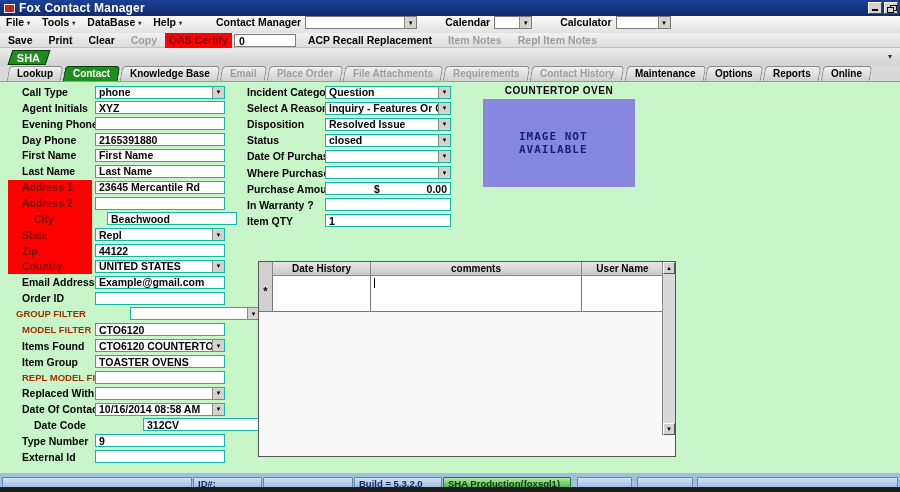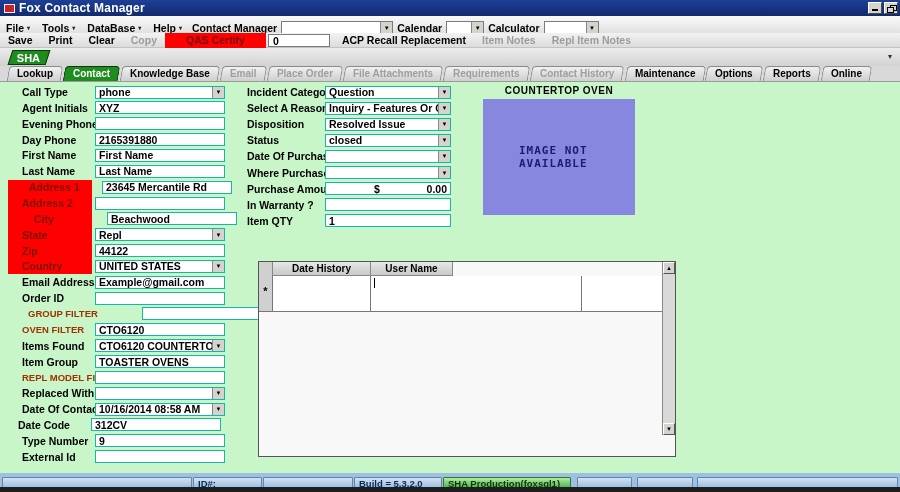--- a/index.html
+++ b/index.html
@@ -14,37 +14,37 @@
   .winbtns { margin-left:auto; display:flex; gap:2px; }
   .winbtn { position:relative; width:14px; height:12px; background:#d6d3ce;
     border:1px solid; border-color:#fff #4a4a4a #4a4a4a #fff; }
   .winbtn.min::after { content:""; position:absolute; bottom:2px; left:3px; width:6px; height:2px; background:#000; }
   .winbtn.restore::before { content:""; position:absolute; top:2px; left:5px; width:5px; height:4px; border:1px solid #000; }
   .winbtn.restore::after { content:""; position:absolute; top:4px; left:2px; width:5px; height:4px; border:1px solid #000; background:#d6d3ce; }
 
   
   .menubar { position:absolute; top:16px; left:0; width:900px; height:24px;
     background:linear-gradient(#fafafa,#d8d8d8); border-bottom:1px solid #b6b6b6;
-    display:flex; align-items:center; font-size:10.5px; font-weight:bold; }
+    display:flex; align-items:flex-start; font-size:10.5px; font-weight:bold; }
   .menu-item { padding:0 6px; display:flex; align-items:center; gap:3px; cursor:default; }
   .menu-item .dd { font-size:6px; color:#222; }
-  .menu-combo-label { margin-left:4px; }
+  .menu-combo-label { margin-left:28px; }
   .menu-combo-box { height:13px; background:#fff; border:1px solid #7b7b7b; display:flex; margin-left:4px; }
   .menu-combo-box .arrowbtn { margin-left:auto; }
 
   .arrowbtn { width:12px; height:100%; background:#d6d3ce; border-left:1px solid #888;
     display:flex; align-items:center; justify-content:center; font-size:6px; color:#000; }
 
   
   .toolbar { position:absolute; top:33px; left:0; width:900px; height:15px;
     background:linear-gradient(#f2f2f2,#dcdcdc); border-bottom:1px solid #c2c2c2;
     display:flex; align-items:center; font-size:10.5px; font-weight:bold; }
   .tbtn { padding:0 8px; color:#000; cursor:default; }
   .tbtn.disabled { color:#9c9c9c; }
-  .qas { background:#f00; color:#7a0000; padding:0 21px; height:15px; line-height:15px; }
+  .qas { background:#f00; color:#7a0000; padding:0 4px; height:15px; line-height:15px; }
   .counter { width:62px; height:13px; background:#fff; border:1px solid #7b7b7b;
     font-size:10.5px; font-weight:bold; padding:0 4px; margin-left:2px; }
   .acp { margin-left:4px; }
 
   
   .subbar { position:absolute; top:48px; left:0; width:900px; height:18px;
     background:linear-gradient(#ececec,#d2d2d2); }
   .sha-btn { position:absolute; left:10px; top:2px; width:38px; height:15px;
     background:#1f8c1f; border:1px solid #0a3a0a; transform:skewX(-18deg);
     color:#fff; font-weight:bold; font-size:11px; text-align:center; line-height:14px; }
@@ -77,21 +77,21 @@
   .ffield { height:13px; background:#fff; border:1px solid #14b8a6; display:flex; align-items:center; overflow:hidden; }
   .left .ffield { width:130px; }
   .mid .ffield  { width:126px; }
   .fval { font-size:10.5px; font-weight:bold; padding:0 3px; white-space:nowrap; overflow:hidden; flex:1; }
   .fval.right { text-align:right; }
   .ffield .arrowbtn { flex:0 0 12px; height:11px; }
 
   
   .product-name { position:absolute; left:483px; top:3px; width:152px; text-align:center;
     font-size:10px; font-weight:bold; letter-spacing:.5px; color:#000; }
-  .image-box { position:absolute; left:483px; top:17px; width:152px; height:116px; background:#8787e0;
+  .image-box { position:absolute; left:483px; top:17px; width:152px; height:88px; background:#8787e0;
     display:flex; align-items:center; }
   .image-box .txt { margin-left:36px; width:80px; font-family:"DejaVu Sans Mono", monospace;
     font-size:11px; font-weight:bold; color:#1c1c70; letter-spacing:1px; line-height:13px; }
 
   
   .ctable { position:absolute; left:258px; top:179px; width:418px; height:196px;
     border:1px solid #555; background:#f8f8f8; }
   .thead { position:absolute; top:0; left:0; height:14px; display:flex; }
   .th { height:14px; background:linear-gradient(#e8e8e8,#c8c8c8); border-right:1px solid #888;
     border-bottom:1px solid #888; font-size:10px; font-weight:bold; text-align:center; line-height:13px; }
@@ -230,21 +230,21 @@
           <span class="ffield">
             <span class="fval">First Name</span>
           </span>
         </div>
         <div class="frow left" style="left: 8px; top: 82.3px;">
           <span class="flabel ">Last Name</span>
           <span class="ffield">
             <span class="fval">Last Name</span>
           </span>
         </div>
-        <div class="frow left" style="left: 8px; top: 98.1px; padding-left: 7px;">
+        <div class="frow left" style="left: 8px; top: 98.1px;">
           <span class="flabel on-red">Address 1</span>
           <span class="ffield">
             <span class="fval">23645 Mercantile Rd</span>
           </span>
         </div>
         <div class="frow left" style="left: 8px; top: 114px;">
           <span class="flabel on-red">Address 2</span>
           <span class="ffield">
             <span class="fval"></span>
           </span>
@@ -280,29 +280,29 @@
           <span class="ffield">
             <span class="fval">Example@gmail.com</span>
           </span>
         </div>
         <div class="frow left" style="left: 8px; top: 209.1px;">
           <span class="flabel ">Order ID</span>
           <span class="ffield">
             <span class="fval"></span>
           </span>
         </div>
-        <div class="frow left" style="left: 14px; top: 224.9px; gap: 41px;">
+        <div class="frow left" style="left: 2px; top: 224.9px; gap: 41px;">
           <span class="flabel maroon">GROUP FILTER</span>
           <span class="ffield">
             <span class="fval"></span>
             <span class="arrowbtn">▼</span>
           </span>
         </div>
         <div class="frow left" style="left: 8px; top: 240.8px;">
-          <span class="flabel maroon">OVEN FILTER</span>
+          <span class="flabel maroon">MODEL FILTER</span>
           <span class="ffield">
             <span class="fval">CTO6120</span>
           </span>
         </div>
         <div class="frow left" style="left: 8px; top: 256.6px;">
           <span class="flabel ">Items Found</span>
           <span class="ffield">
             <span class="fval">CTO6120 COUNTERTOP OVEN</span>
             <span class="arrowbtn">▼</span>
           </span>
@@ -326,21 +326,21 @@
             <span class="arrowbtn">▼</span>
           </span>
         </div>
         <div class="frow left" style="left: 8px; top: 320px;">
           <span class="flabel ">Date Of Contact</span>
           <span class="ffield">
             <span class="fval">10/16/2014 08:58 AM</span>
             <span class="arrowbtn">▼</span>
           </span>
         </div>
-        <div class="frow left" style="left: 4px; top: 335.8px;">
+        <div class="frow left" style="left: 20px; top: 335.8px; gap: 36px;">
           <span class="flabel ">Date Code</span>
           <span class="ffield">
             <span class="fval">312CV</span>
           </span>
         </div>
         <div class="frow left" style="left: 8px; top: 351.7px;">
           <span class="flabel ">Type Number</span>
           <span class="ffield">
             <span class="fval">9</span>
           </span>
@@ -417,20 +417,21 @@
 
     <div class="product-name">COUNTERTOP  OVEN</div>
     <div class="image-box">
       <span class="txt">IMAGE NOT AVAILABLE</span>
     </div>
 
     <div class="ctable">
       <div class="thead" id="thead">
           <span class="selcol"></span>
           <span class="th" style="width: 98px;">Date History</span>
+          <span class="th" style="width: 211px;">comments</span>
           <span class="th" style="width: 82px;">User Name</span>
         </div>
       <div class="trow" id="trow">
           <span class="selcell">*</span>
           <span class="cell" style="width: 98px;"></span>
           <span class="cell" style="width: 211px;">
             <span class="caret"></span>
           </span>
           <span class="cell" style="width: 82px;"></span>
         </div>

